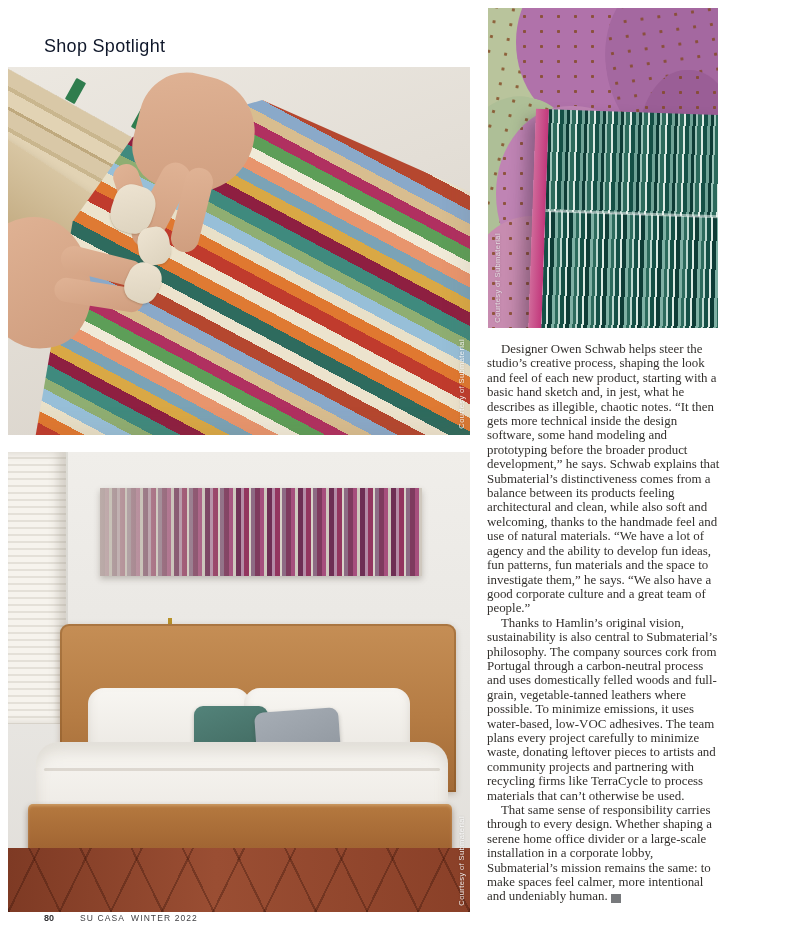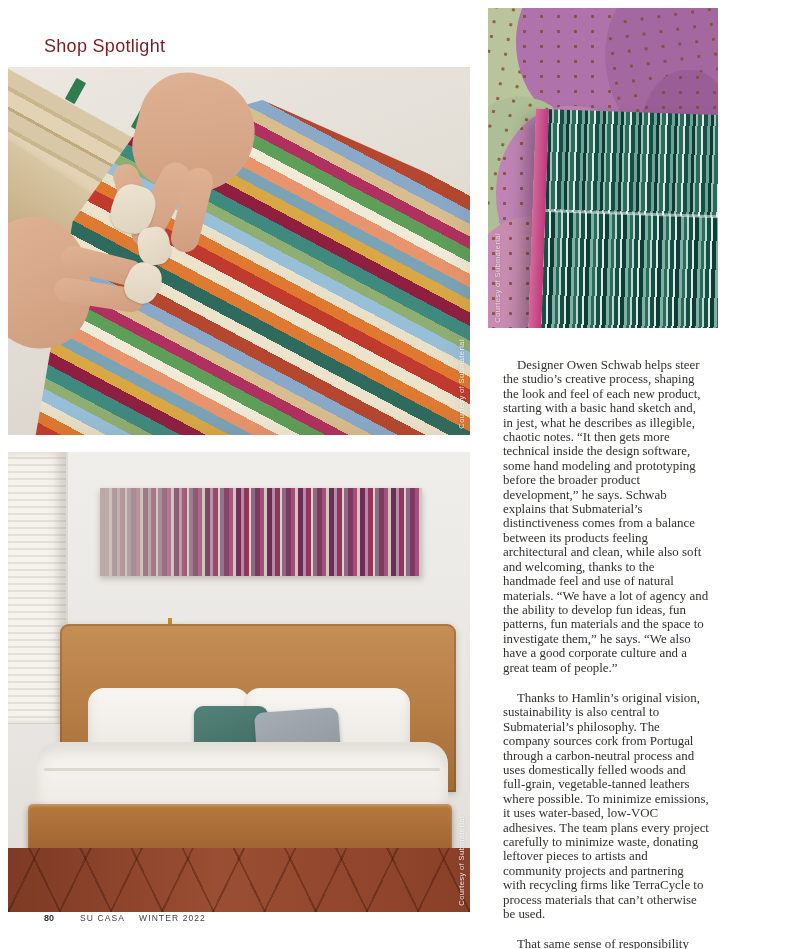--- a/index.html
+++ b/index.html
@@ -5,27 +5,27 @@
   * { margin:0; padding:0; box-sizing:border-box; }
   html,body { background:#ffffff; }
   body { font-family:"Liberation Sans", sans-serif; }
   .page {
     position:relative; width:800px; height:949px; background:#ffffff;
     overflow:hidden; margin:0 auto;
   }
   
   .section-title {
     position:absolute; left:44px; top:36px;
-    font-size:18px; font-weight:400; letter-spacing:.3px; color:#7f1d1d;
+    font-size:18px; font-weight:400; letter-spacing:.3px; color:#0f172a;
   }
   
   .footer { position:absolute; left:44px; top:913px; font-size:8.5px; color:#414144;
     letter-spacing:1.1px; display:flex; align-items:center; }
   .footer .pagenum { font-weight:700; font-size:9px; letter-spacing:0; margin-right:26px; color:#333336;}
-  .footer .mag { margin-right:14px; }
+  .footer .mag { margin-right:6px; }
   
   .photo { position:absolute; overflow:hidden; }
   .credit {
     position:absolute; writing-mode:vertical-rl; transform:rotate(180deg);
     font-size:7.5px; letter-spacing:.4px; color:rgba(255,255,255,.88);
     text-shadow:0 0 2px rgba(0,0,0,.25); white-space:nowrap;
   }
   
   #photo-felt { left:8px; top:67px; width:462px; height:368px;
     background:linear-gradient(160deg,#ece8e1 0%,#e3ded6 45%,#d6d0c7 100%); }
@@ -119,21 +119,21 @@
       repeating-linear-gradient(64deg, rgba(55,18,8,.35) 0 2px, rgba(55,18,8,0) 2px 46px),
       repeating-linear-gradient(-64deg, rgba(55,18,8,.35) 0 2px, rgba(55,18,8,0) 2px 46px),
       linear-gradient(90deg,#7e3a24 0%,#9a4e33 45%,#8a4028 100%); }
   #photo-bedroom .credit { right:4px; bottom:6px; }
   
   .article {
     position:absolute; left:487px; top:342px; width:238px;
     font-family:"Liberation Serif", serif; font-size:12.9px; line-height:14.4px;
     color:#33302d; text-align:left;
   }
-  .article p { text-indent:14px; margin:16px; }
+  .article p { text-indent:14px; margin:0; }
   .endmark {
     display:inline-block; width:10px; height:9px; margin-left:3px;
     background:#77797c; color:#ffffff; font-family:"Liberation Sans",sans-serif;
     font-size:6px; line-height:9px; text-align:center; vertical-align:baseline;
     letter-spacing:0;
   }
 </style>
 </head>
 <body>
 

